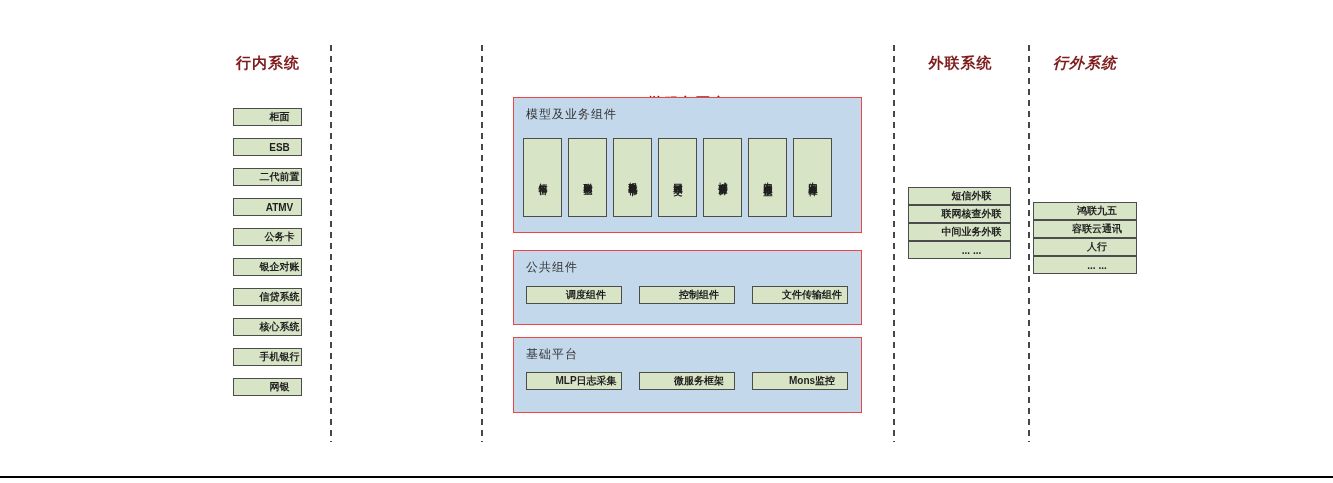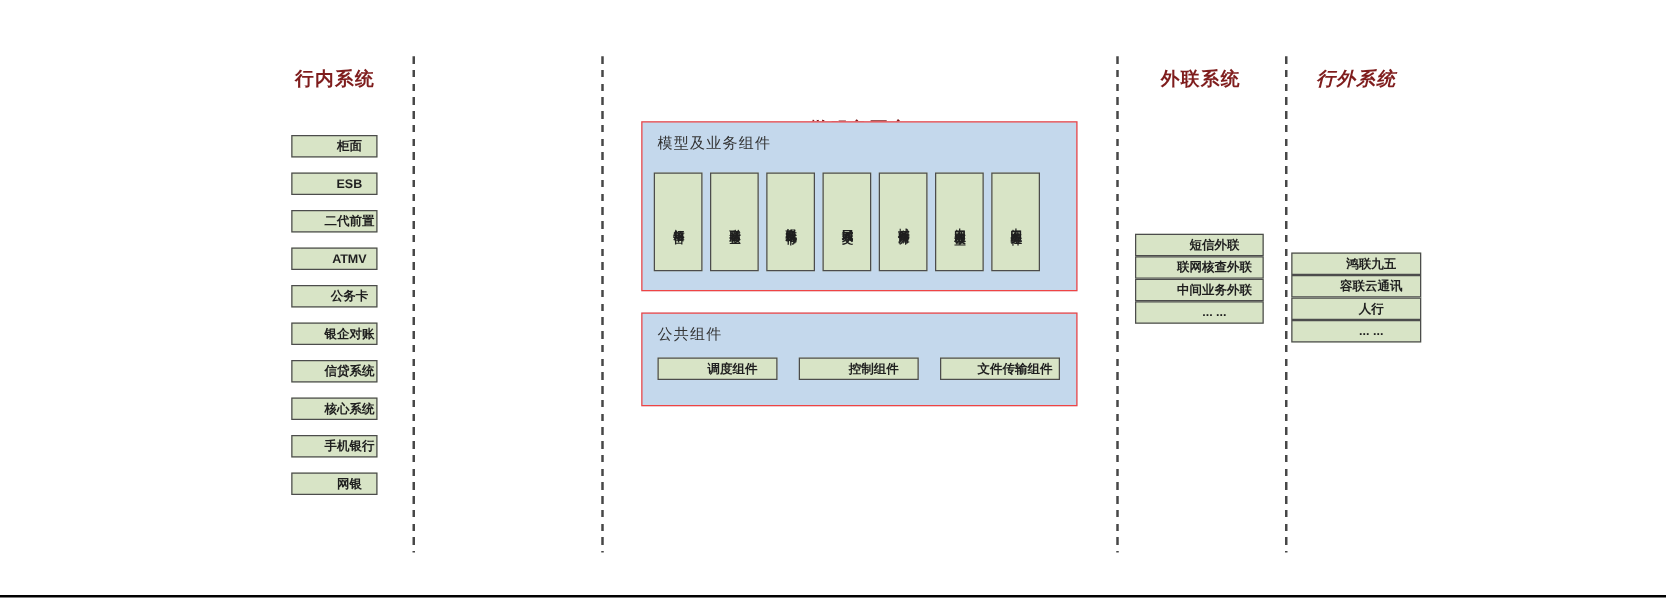--- a/index.html
+++ b/index.html
@@ -153,20 +153,28 @@
 
   <div class="panel" style="top:250px; height:75px;">
     <div class="panel-title">公共组件</div>
     <div class="hrow" style="top:35px;">
       <div class="gbox">调度组件</div>
       <div class="gbox">控制组件</div>
       <div class="gbox">文件传输组件</div>
     </div>
   </div>
 
+  <div class="panel" style="top:337px; height:76px;">
+    <div class="panel-title">基础平台</div>
+    <div class="hrow" style="top:34px;">
+      <div class="gbox">MLP日志采集</div>
+      <div class="gbox">微服务框架</div>
+      <div class="gbox">Mons监控</div>
+    </div>
+  </div>
 
   <div class="syscol gap18" style="left:908px; top:187px; width:103px;">
     <div class="gbox">短信外联</div>
     <div class="gbox">联网核查外联</div>
     <div class="gbox">中间业务外联</div>
     <div class="gbox">... ...</div>
   </div>
 
   <div class="syscol gap18" style="left:1033px; top:202px; width:104px;">
     <div class="gbox">鸿联九五</div>

